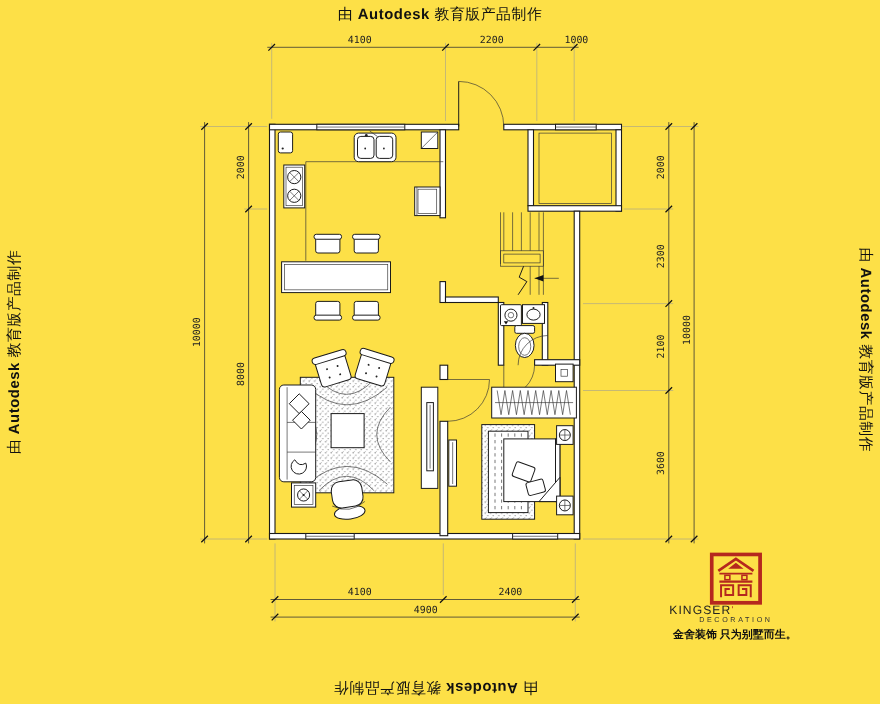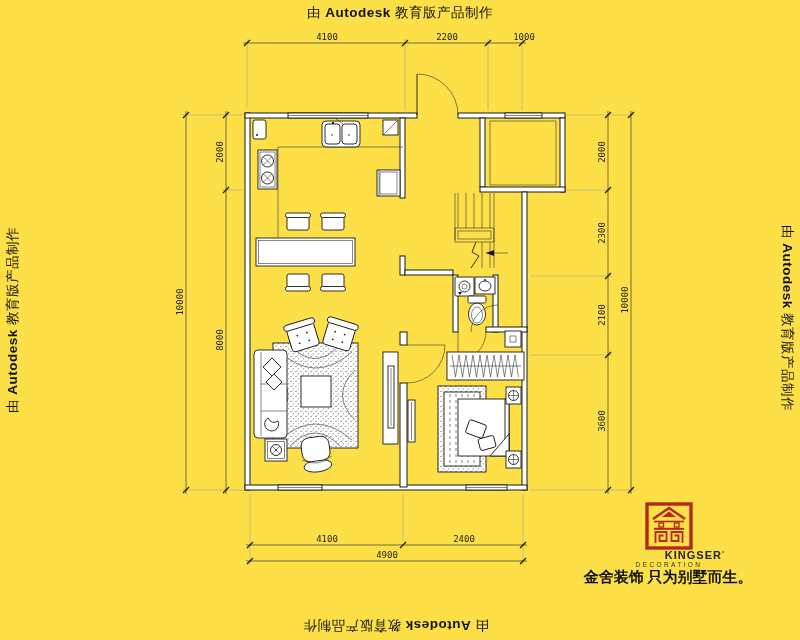--- a/index.html
+++ b/index.html
@@ -20,27 +20,27 @@
   .dim.v{transform:translate(-50%,-50%) rotate(-90deg);}
   
   .wm{position:absolute;font-size:13.5px;color:#111;white-space:nowrap;letter-spacing:.5px;}
   .wm b{font-weight:bold;}
   .wm-top{left:400px;top:13px;transform:translate(-50%,-50%);}
   .wm-bottom{left:396px;top:625px;transform:translate(-50%,-50%) rotate(180deg);}
   .wm-left{left:13px;top:320px;transform:translate(-50%,-50%) rotate(-90deg);}
   .wm-right{left:787px;top:318px;transform:translate(-50%,-50%) rotate(90deg);}
   
   .logo-box{position:absolute;left:645px;top:502px;width:48px;height:48px;}
-  .logo-name{position:absolute;left:695px;top:555px;transform:translate(-50%,-50%);
-             font-size:11px;font-weight:bold;letter-spacing:1px;color:#222;white-space:nowrap;}
+  .logo-name{position:absolute;left:638px;top:555px;transform:translate(-50%,-50%);
+             font-size:11px;font-weight:normal;letter-spacing:1px;color:#222;white-space:nowrap;}
   .logo-name .mark{color:#b5281e;font-size:9px;vertical-align:top;}
   .logo-sub{position:absolute;left:669px;top:564px;transform:translate(-50%,-50%);
             font-size:6.5px;letter-spacing:2.4px;color:#333;white-space:nowrap;}
   .tagline{position:absolute;left:668px;top:577px;transform:translate(-50%,-50%);
-           font-family:"Liberation Serif",serif;font-weight:bold;font-size:15px;color:#111;white-space:nowrap;}
+           font-family:"Liberation Serif",serif;font-weight:bold;font-size:10px;color:#111;white-space:nowrap;}
 </style>
 </head>
 <body>
 
 <div class="canvas">
 
   <div class="wm wm-top"><span>由 </span><b>Autodesk</b><span> 教育版产品制作</span></div>
   <div class="wm wm-bottom"><span>由 </span><b>Autodesk</b><span> 教育版产品制作</span></div>
   <div class="wm wm-left"><span>由 </span><b>Autodesk</b><span> 教育版产品制作</span></div>
   <div class="wm wm-right"><span>由 </span><b>Autodesk</b><span> 教育版产品制作</span></div>

